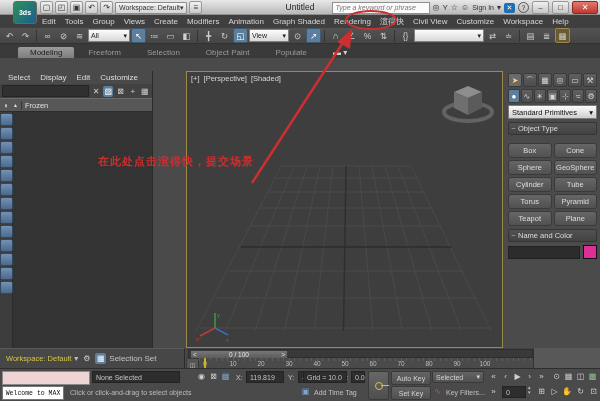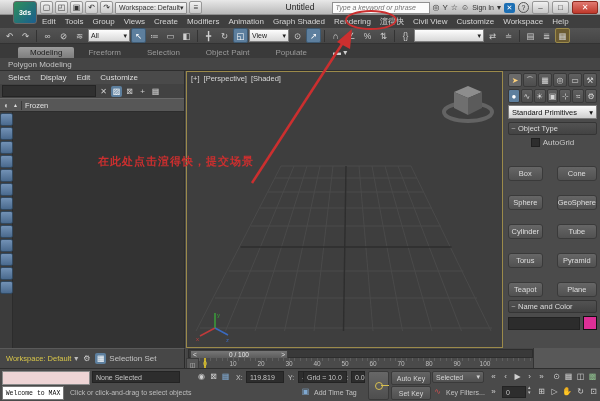--- a/index.html
+++ b/index.html
@@ -43,21 +43,21 @@
   .ddl{height:11px;background:linear-gradient(#fdfdfd,#d8d8d8);border:1px solid #7f7f7f;color:#222;
        display:flex;align-items:center;justify-content:space-between;padding:0 2px;font-size:7px;flex:none;}
   
   .ribtabs{left:0;top:44px;width:600px;height:14px;background:#3a3a3a;display:flex;align-items:flex-end;
            gap:2px;padding-left:18px;box-sizing:border-box;}
   .ribtab{padding:1px 12px;font-size:8px;color:#9a9a9a;}
   .ribtab.active{background:linear-gradient(#9c9c9c,#7e7e7e);color:#1c1c1c;border-radius:2px 2px 0 0;}
   .ribsub{left:0;top:58px;width:600px;height:13px;background:#454545;border-bottom:1px solid #2e2e2e;
           display:flex;align-items:center;padding-left:8px;box-sizing:border-box;color:#c2c2c2;}
   
-  .explorer{left:0;top:71px;width:185px;height:277px;background:#353535;border-right:1px solid #2a2a2a;box-sizing:border-box;}
+  .explorer{left:0;top:71px;width:153px;height:277px;background:#353535;border-right:1px solid #2a2a2a;box-sizing:border-box;}
   .exmenu{height:13px;background:#4a4a4a;display:flex;gap:10px;align-items:center;padding-left:8px;color:#ddd;}
   .exsearch{height:14px;background:#424242;display:flex;gap:2px;align-items:center;padding:0 2px;}
   .exinput{width:92px;height:10px;background:#303030;border:1px solid #242424;}
   .exico{width:11px;height:11px;display:flex;align-items:center;justify-content:center;font-size:8px;color:#cfcfcf;border-radius:2px;}
   .exico.on{background:#5d7f9e;color:#fff;}
   .exhead{height:12px;background:#575757;border-top:1px solid #6a6a6a;border-bottom:1px solid #2c2c2c;
           display:flex;align-items:center;font-size:7.5px;color:#e0e0e0;}
   .exbody{position:relative;height:236px;background:#333;}
   .strip{position:absolute;left:0;top:0;width:13px;height:100%;background:#3c3c3c;border-right:1px solid #2c2c2c;
          display:flex;flex-direction:column;gap:1px;padding-top:1px;align-items:center;box-sizing:border-box;}
@@ -73,21 +73,21 @@
   .cpico.on{background:#6a6a6a;color:#ffd27a;}
   .cpico.onb{background:#5d7f9e;color:#fff;}
   .cpdd{height:12px;background:linear-gradient(#fdfdfd,#cfcfcf);border:1px solid #7c7c7c;color:#111;
         display:flex;align-items:center;justify-content:space-between;padding:0 3px;font-size:7.5px;margin:2px 0;}
   .roll{height:11px;background:linear-gradient(#525252,#434343);border:1px solid #353535;border-radius:2px;
         display:flex;align-items:center;margin:3px 0 2px;color:#ddd;font-size:7.5px;}
   .roll .minus{width:9px;color:#bbb;text-align:center;}
   .roll .rtitle{flex:1;text-align:left;padding-right:9px;}
   .agrow{display:flex;align-items:center;gap:3px;justify-content:center;height:11px;}
   .chk{width:7px;height:7px;background:#2d2d2d;border:1px solid #202020;}
-  .btngrid{display:grid;grid-template-columns:1fr 1fr;gap:14px;margin-top:18px;}
+  .btngrid{display:grid;grid-template-columns:1fr 1fr;gap:2px;margin-top:8px;}
   .pbtn{height:13px;background:linear-gradient(#666,#515151);border:1px solid #3a3a3a;border-radius:3px;
         color:#dedede;display:flex;align-items:center;justify-content:center;font-size:7.5px;}
   .ncrow{display:flex;gap:3px;align-items:center;margin-top:3px;}
   .ncfield{flex:1;height:11px;background:#2c2c2c;border:1px solid #222;}
   .swatch{width:12px;height:12px;border:1px solid #111;}
   
   .tbleft{left:0;top:348px;width:185px;height:20px;background:#474747;border-top:1px solid #5a5a5a;
           display:flex;align-items:center;gap:3px;padding-left:6px;box-sizing:border-box;border-right:1px solid #2a2a2a;}
   .wslabel{color:#d8c64a;font-size:7.5px;}
   .tbright{left:186px;top:348px;width:414px;height:20px;background:#454545;}
@@ -221,23 +221,20 @@
   </div>
 
   <div class="abs ribtabs">
     <span class="ribtab active">Modeling</span>
     <span class="ribtab">Freeform</span>
     <span class="ribtab">Selection</span>
     <span class="ribtab">Object Paint</span>
     <span class="ribtab">Populate</span>
     <span class="ribtab" style="color:#cfcfcf;">▬ ▾</span>
   </div>
-  <div class="abs ribsub">
-    <span>Polygon Modeling</span>
-  </div>
 
   <div class="abs explorer">
     <div class="exmenu">
       <span>Select</span>
       <span>Display</span>
       <span>Edit</span>
       <span>Customize</span>
     </div>
     <div class="exsearch">
       <span class="exinput"></span>
@@ -341,24 +338,20 @@
       <span class="cpico" style="width:11px;">⚙</span>
     </div>
     <div class="cpdd">
       <span>Standard Primitives</span>
       <span>▾</span>
     </div>
     <div class="roll">
       <span class="minus">−</span>
       <span class="rtitle">Object Type</span>
     </div>
-    <div class="agrow">
-      <span class="chk"></span>
-      <span>AutoGrid</span>
-    </div>
     <div class="btngrid">
       <span class="pbtn">Box</span>
       <span class="pbtn">Cone</span>
       <span class="pbtn">Sphere</span>
       <span class="pbtn">GeoSphere</span>
       <span class="pbtn">Cylinder</span>
       <span class="pbtn">Tube</span>
       <span class="pbtn">Torus</span>
       <span class="pbtn">Pyramid</span>
       <span class="pbtn">Teapot</span>

